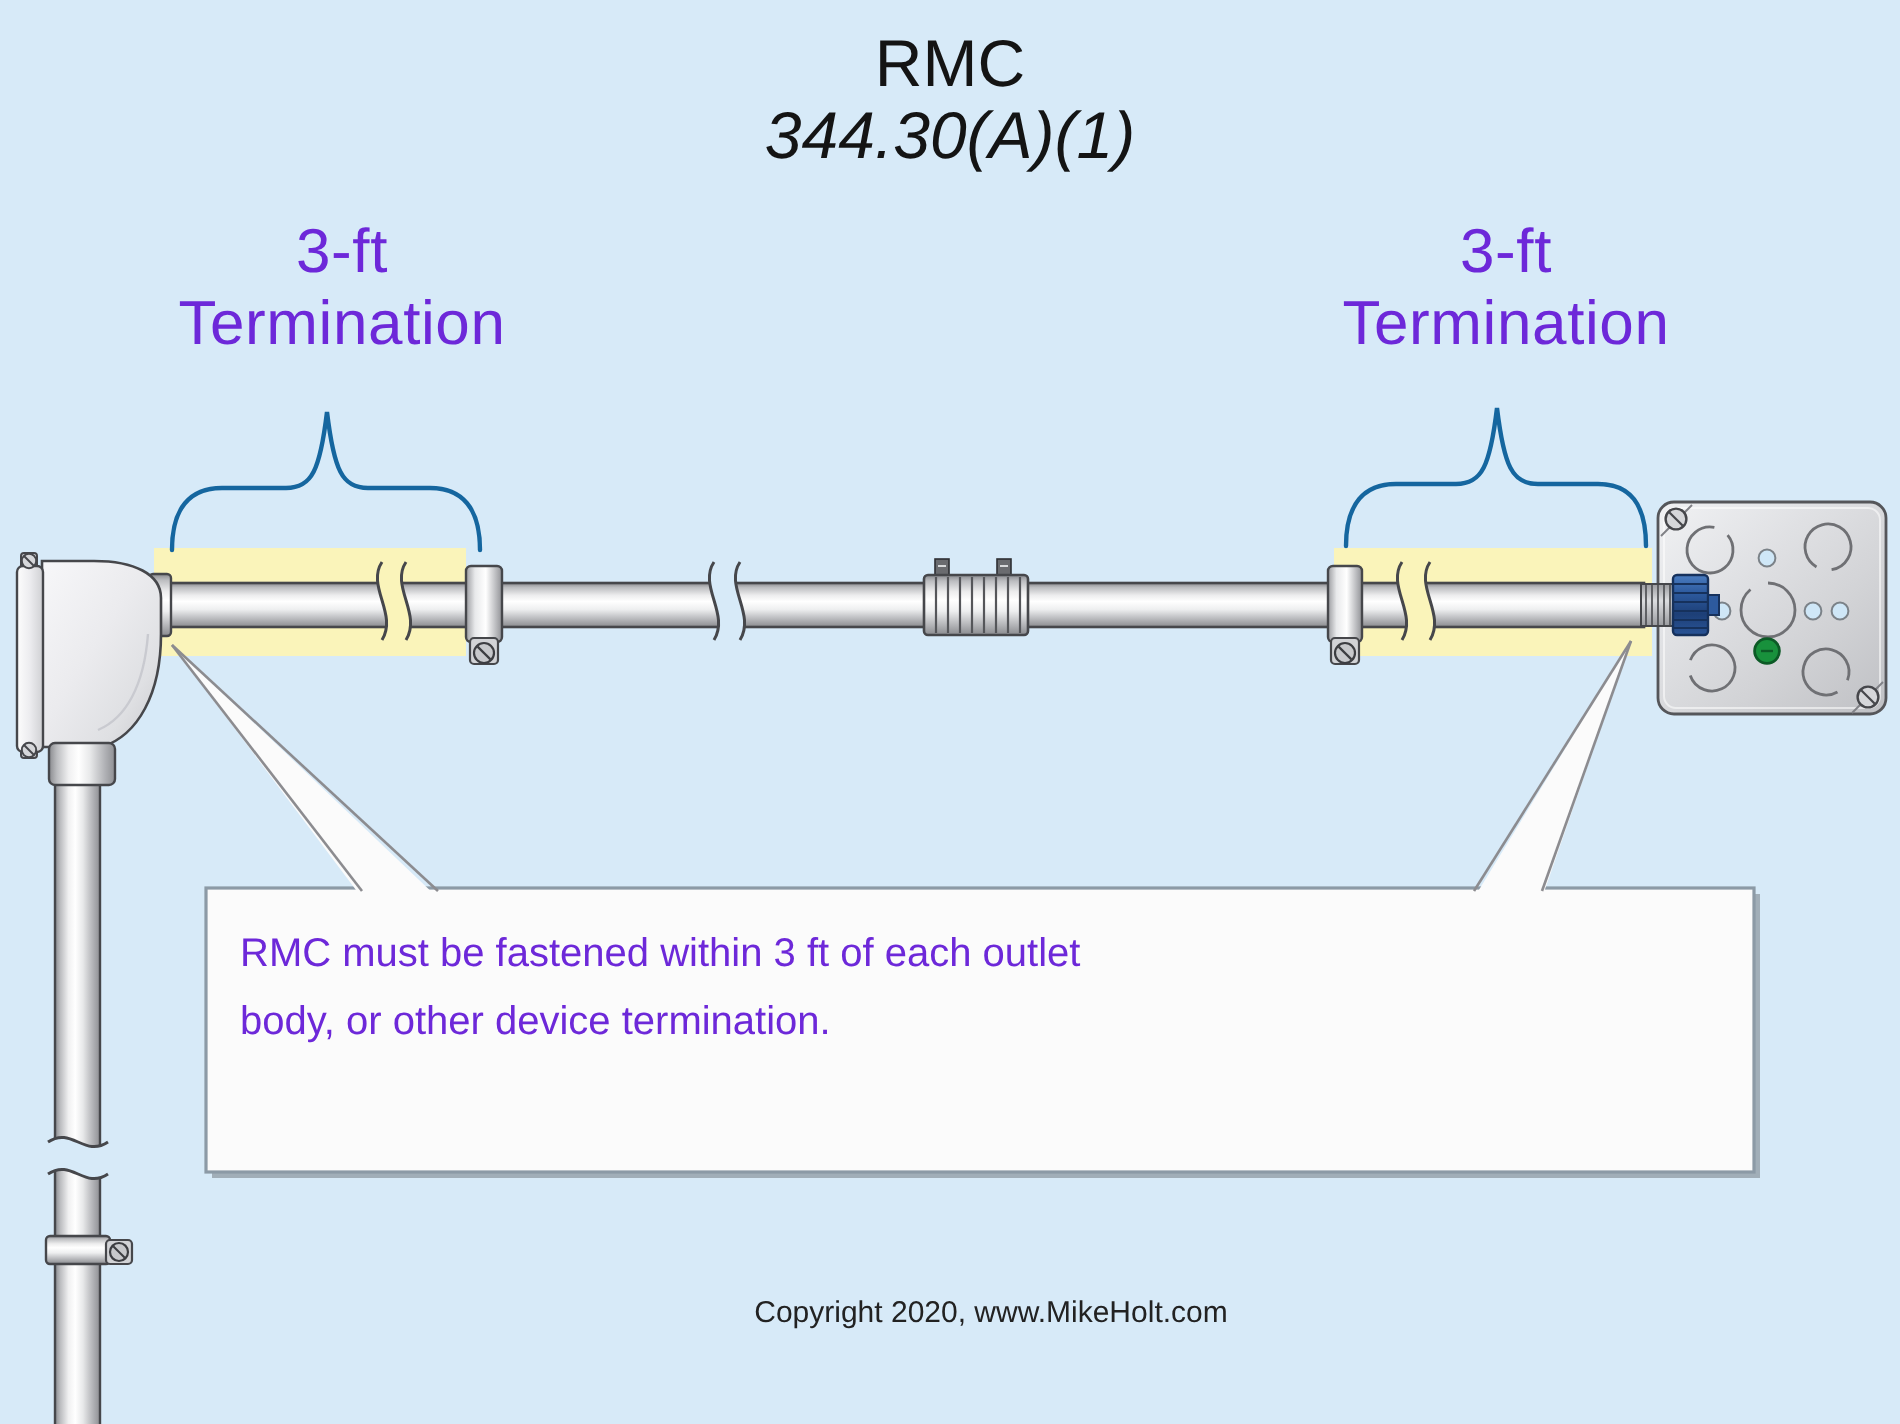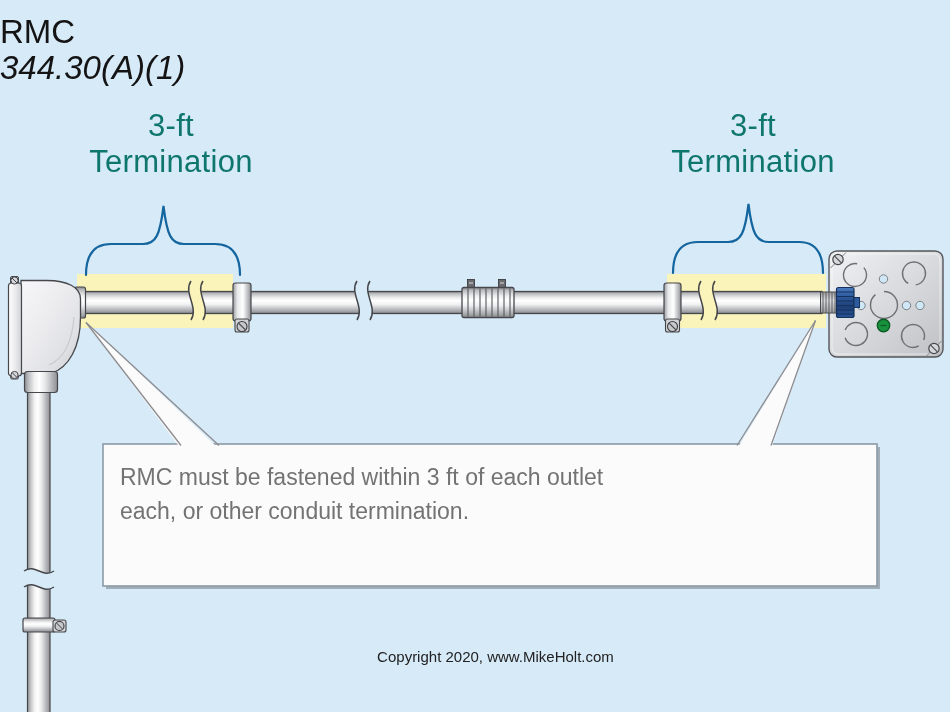--- a/index.html
+++ b/index.html
@@ -4,33 +4,33 @@
 <style>
   html,body{margin:0;padding:0;background:#d7eaf8;}
   .stage{
     position:relative;width:950px;height:712px;overflow:hidden;
     background:#d7eaf8;
     font-family:"Liberation Sans", sans-serif;
   }
   .stage svg{position:absolute;left:0;top:0;width:950px;height:712px;display:block;}
   .txt{position:absolute;white-space:nowrap;}
   .title-block{
-    left:0;right:0;top:14px;text-align:left;
+    left:0;right:0;top:14px;text-align:center;
     font-size:33px;line-height:36px;color:#141414;
   }
   .title-block .code{font-style:italic;}
   .zone-label{
     top:108px;width:270px;text-align:center;
-    font-size:31px;line-height:36px;color:#0f766e;letter-spacing:.3px;
+    font-size:31px;line-height:36px;color:#6d28d9;letter-spacing:.3px;
   }
   .zone-label.left{left:36px;}
   .zone-label.right{left:618px;}
   .callout-text{
     left:120px;top:461px;width:745px;
-    font-size:23px;line-height:33.5px;color:#737373;
+    font-size:20px;line-height:33.5px;color:#6d28d9;
   }
   .copyright{
     left:0;right:0;top:648px;text-align:center;
     font-size:15px;color:#222;padding-left:41px;
   }
 </style>
 </head>
 <body>
 
 <div class="stage">
@@ -251,18 +251,18 @@
     <div>Termination</div>
   </div>
 
   <div class="txt zone-label right">
     <div>3-ft</div>
     <div>Termination</div>
   </div>
 
   <div class="txt callout-text">
     <div>RMC must be fastened within 3 ft of each outlet</div>
-    <div>each, or other conduit termination.</div>
+    <div>body, or other device termination.</div>
   </div>
 
   <div class="txt copyright">Copyright 2020, www.MikeHolt.com</div>
 
 </div>
 
 </body></html>

